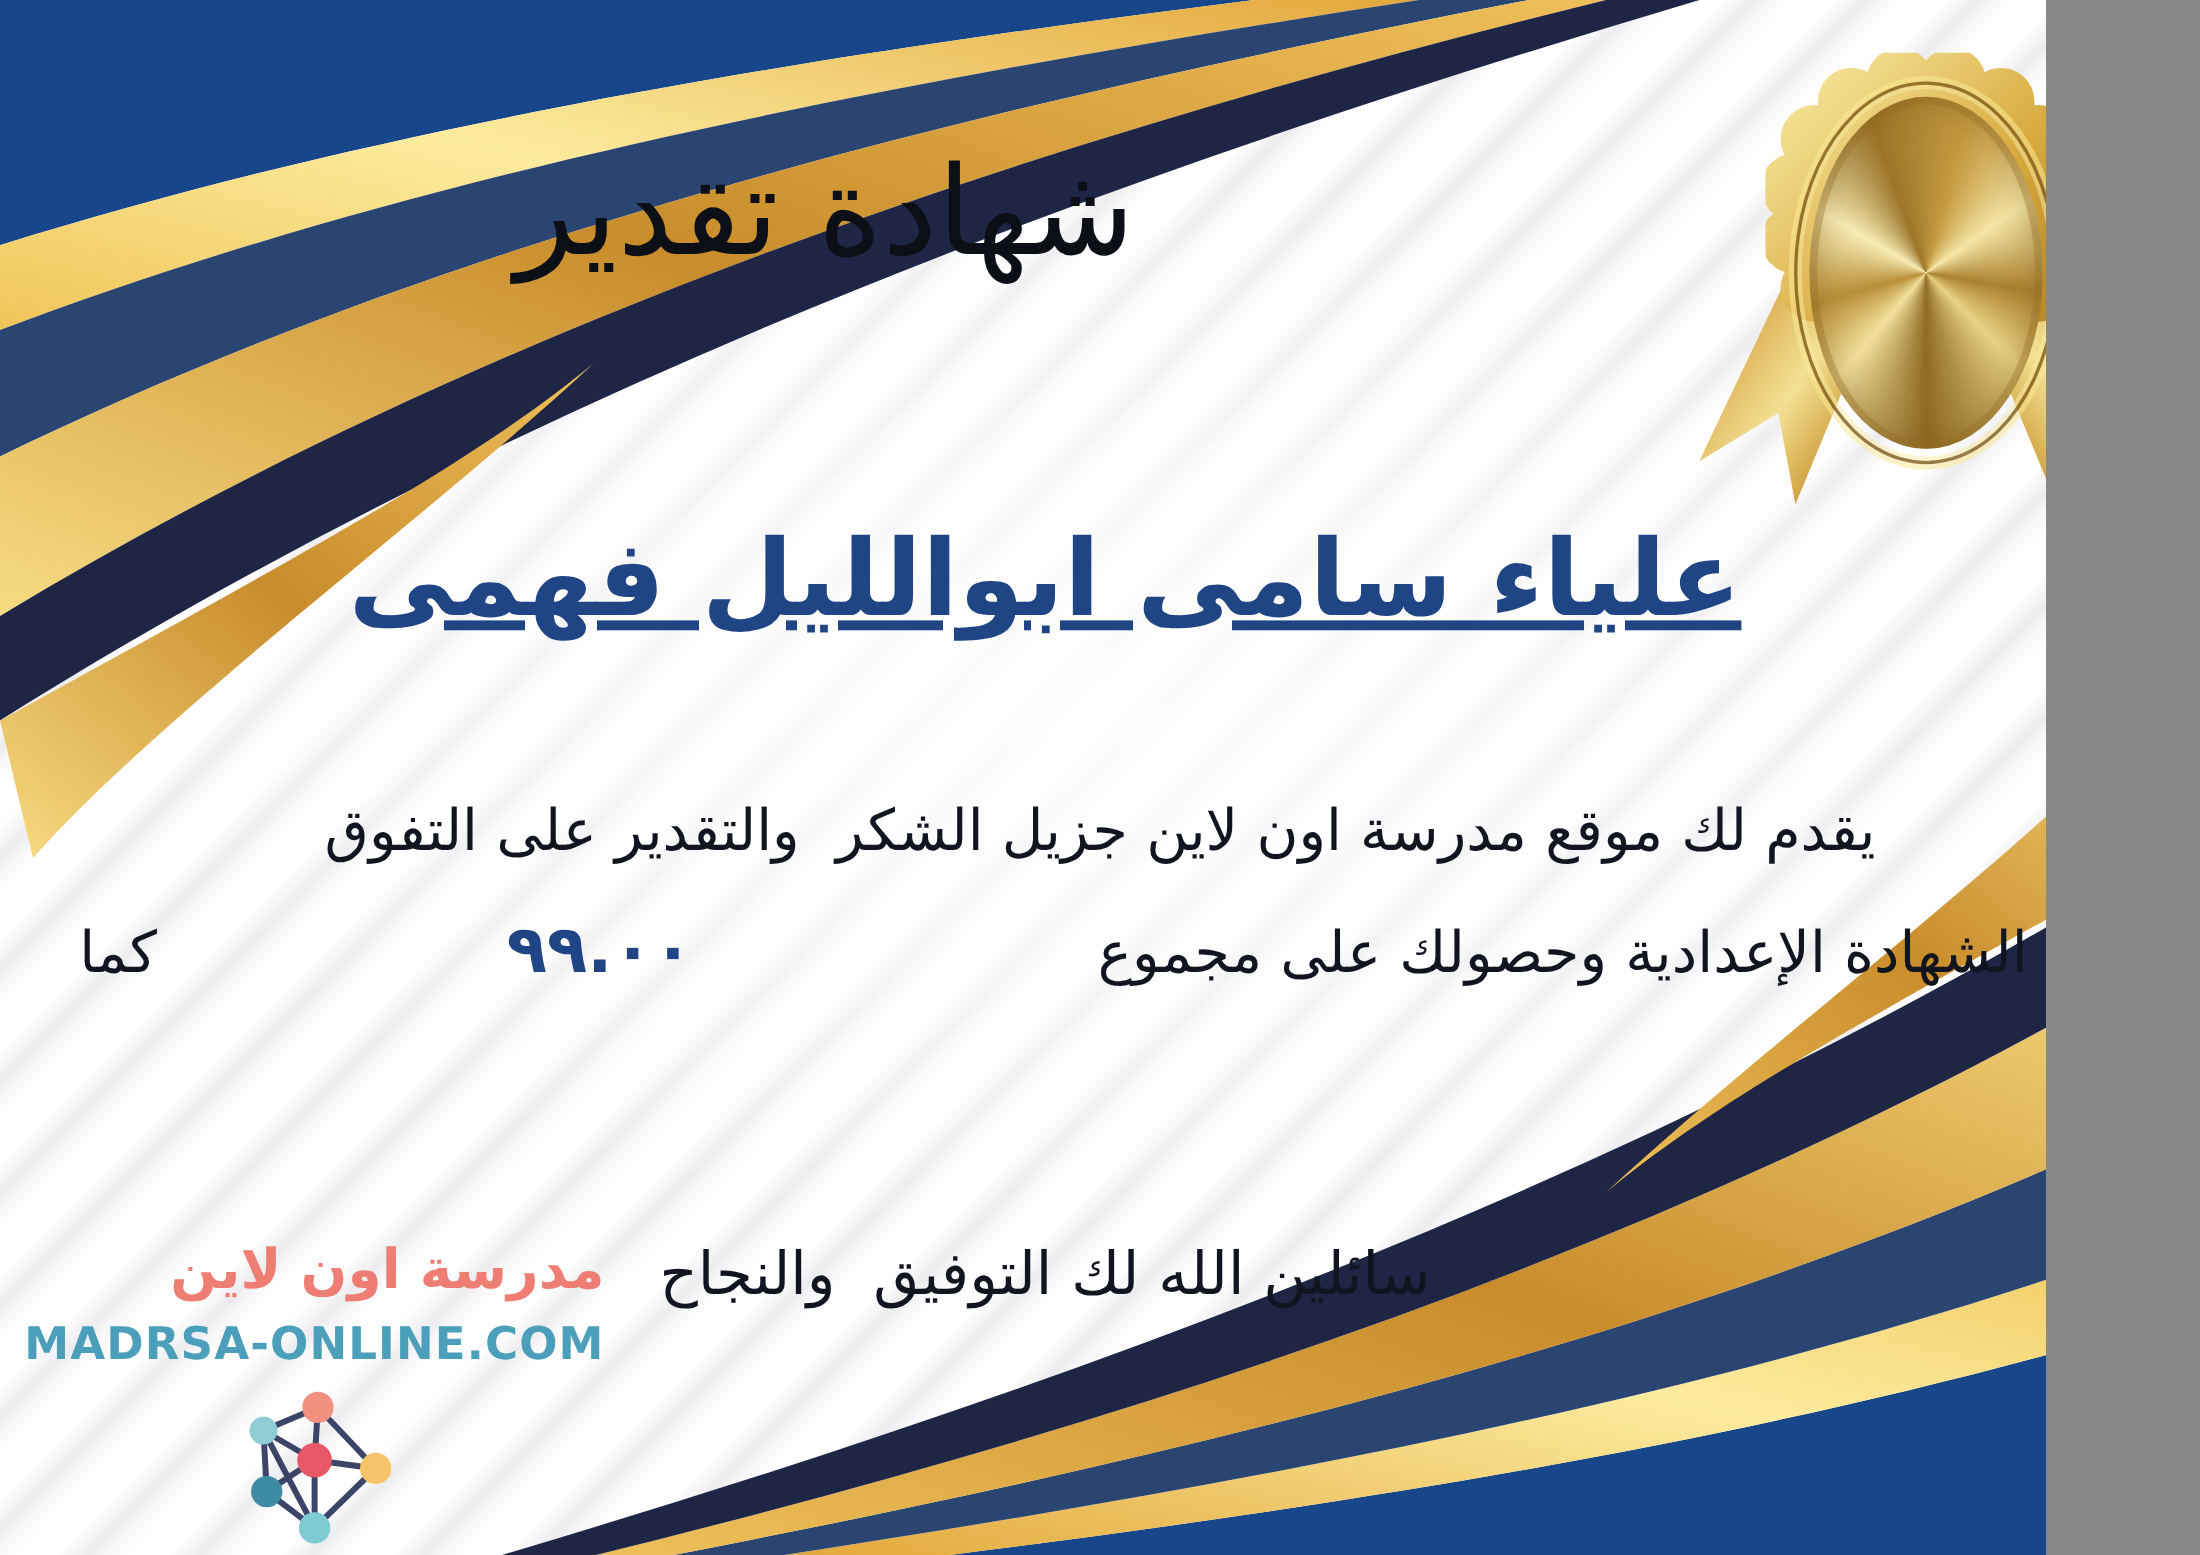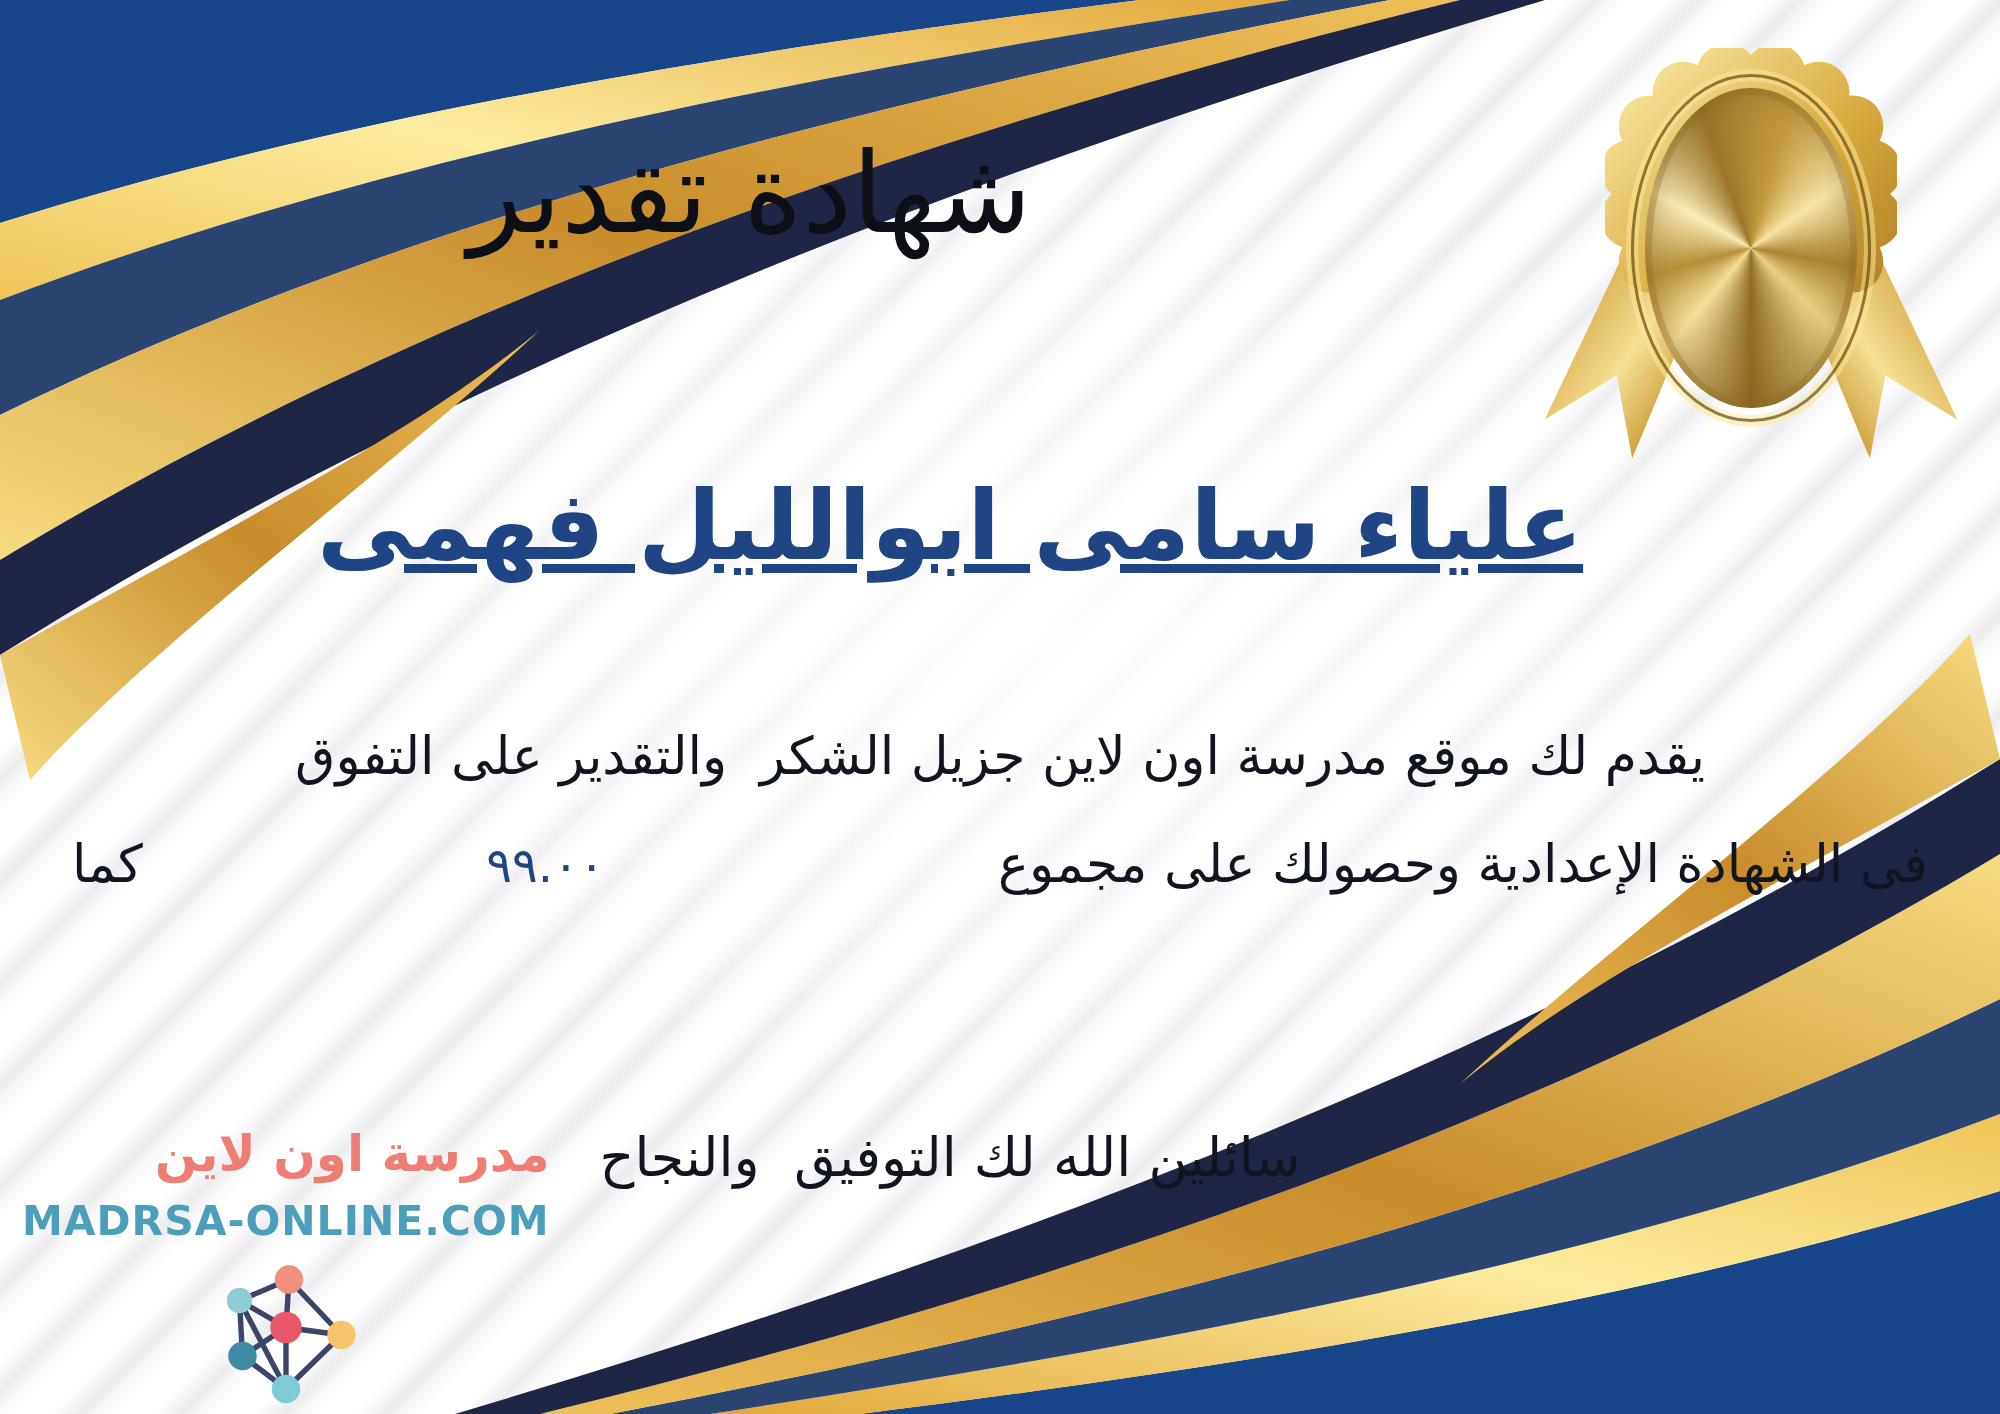--- a/index.html
+++ b/index.html
@@ -1,17 +1,17 @@
 <!DOCTYPE html>
 <html lang="ar"><head>
 <meta charset="utf-8">
 <style>
   html,body{margin:0;padding:0;background:#888;}
   .canvas{
-    position:relative;width:2000px;height:1414px;overflow:hidden;
+    position:relative;width:1860px;height:1414px;overflow:hidden;
     font-family:"DejaVu Sans","Liberation Sans",sans-serif;
     background:
       radial-gradient(ellipse 1200px 700px at 52% 45%, rgba(255,255,255,.9), rgba(255,255,255,0) 70%),
       repeating-linear-gradient(135deg,
         #ffffff 0px, #ffffff 26px,
         #f4f4f6 40px, #ececef 48px,
         #f7f7f9 58px, #ffffff 72px);
   }
   .swoosh-svg{position:absolute;inset:0;width:2000px;height:1414px;display:block;}
 
@@ -28,21 +28,21 @@
   .body-block{
     position:absolute;top:702px;left:60px;width:1880px;direction:rtl;
     color:#11151f;font-size:52px;line-height:108px;
   }
   .body-line{text-align:center;white-space:pre;}
   .body-line-flex{
     display:flex;justify-content:space-between;align-items:baseline;
     padding:0 12px;
   }
   .score{
-    color:#1f4585;font-weight:normal;font-size:48px;
+    color:#1f4585;font-weight:bold;font-size:60px;
     margin:0 90px 0 40px;
   }
   .closing-line{
     position:absolute;top:1126px;left:0;width:1900px;text-align:center;
     direction:rtl;color:#11151f;font-size:54px;white-space:pre;
   }
 
   
   .medal{position:absolute;left:1605px;top:48px;width:292px;height:400px;}
   .ribbon{

